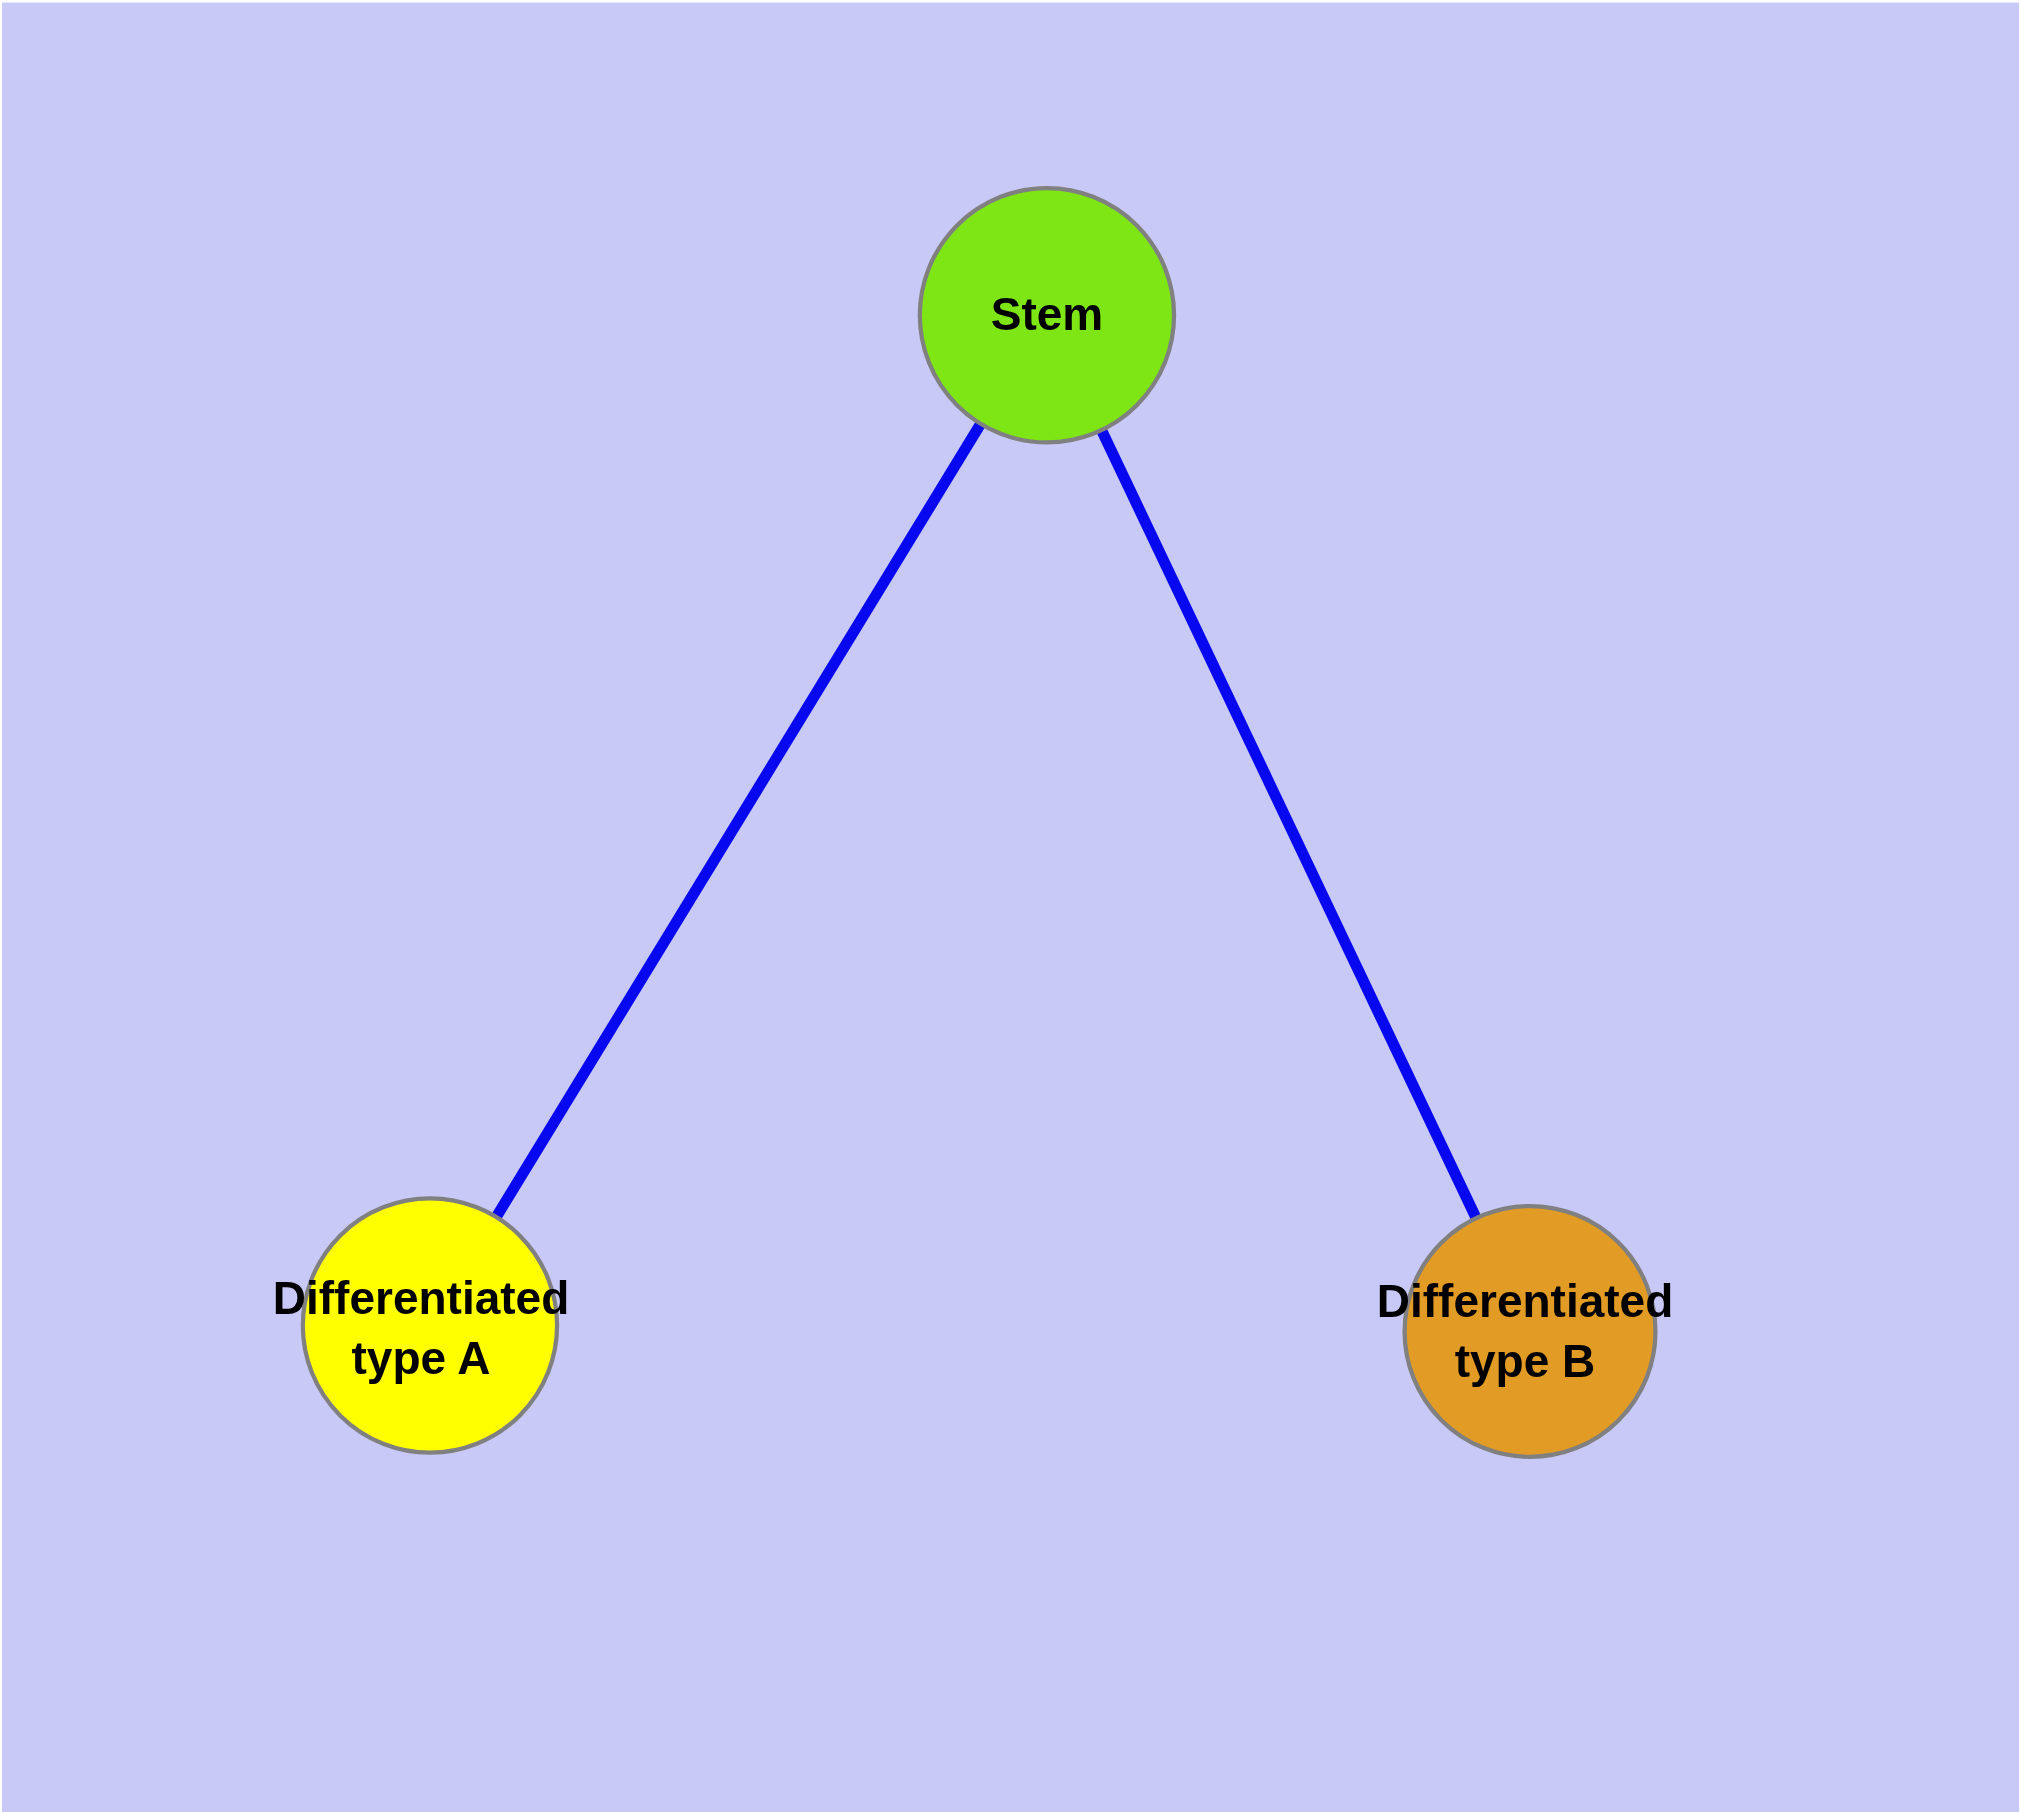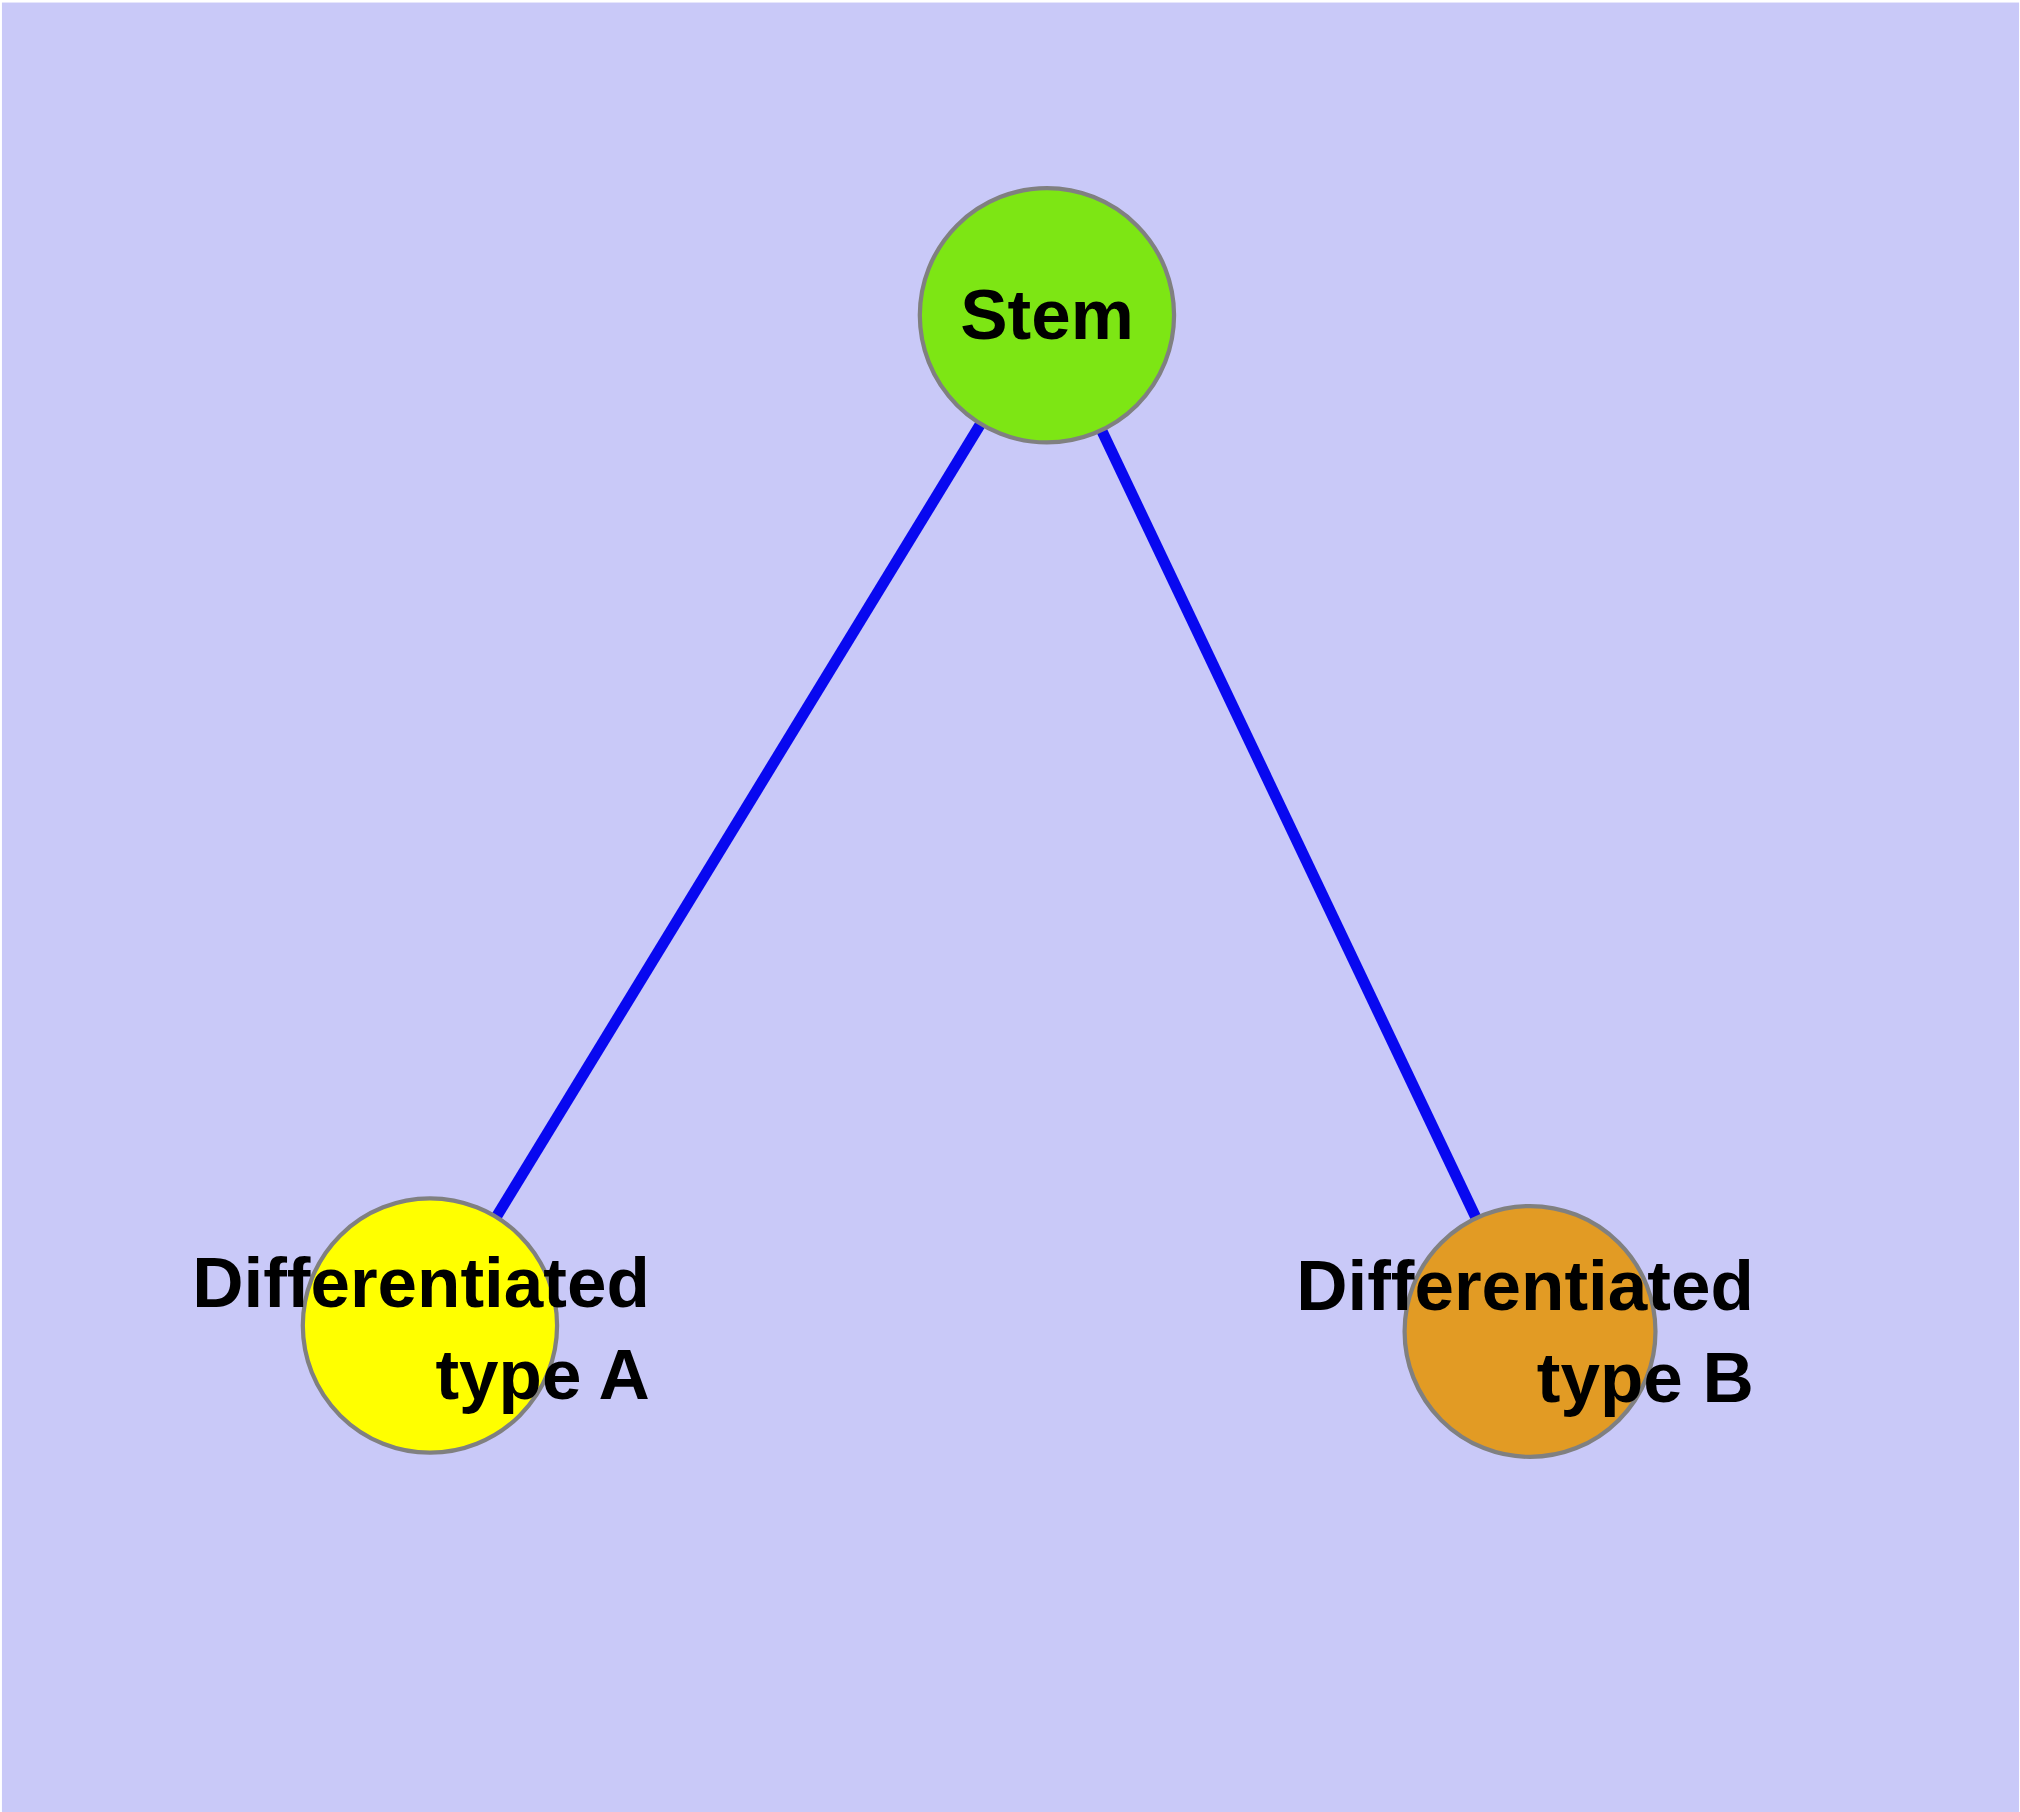--- a/index.html
+++ b/index.html
@@ -21,24 +21,24 @@
     left: 0;
     top: 0;
     width: 2021px;
     height: 1812px;
     display: block;
   }
   .node-label {
     position: absolute;
     transform: translate(-50%, -50%);
     font-weight: 700;
-    font-size: 71px;
+    font-size: 46px;
     line-height: 1.3;
     color: #000000;
-    text-align: right;
+    text-align: center;
     white-space: pre-line;
     letter-spacing: 0;
     pointer-events: none;
   }
   .label-stem   { left: 1047px; top: 315px;  }
   .label-type-a { left: 421px;  top: 1329px; }
   .label-type-b { left: 1525px; top: 1332px; }
 </style>
 </head>
 <body>

